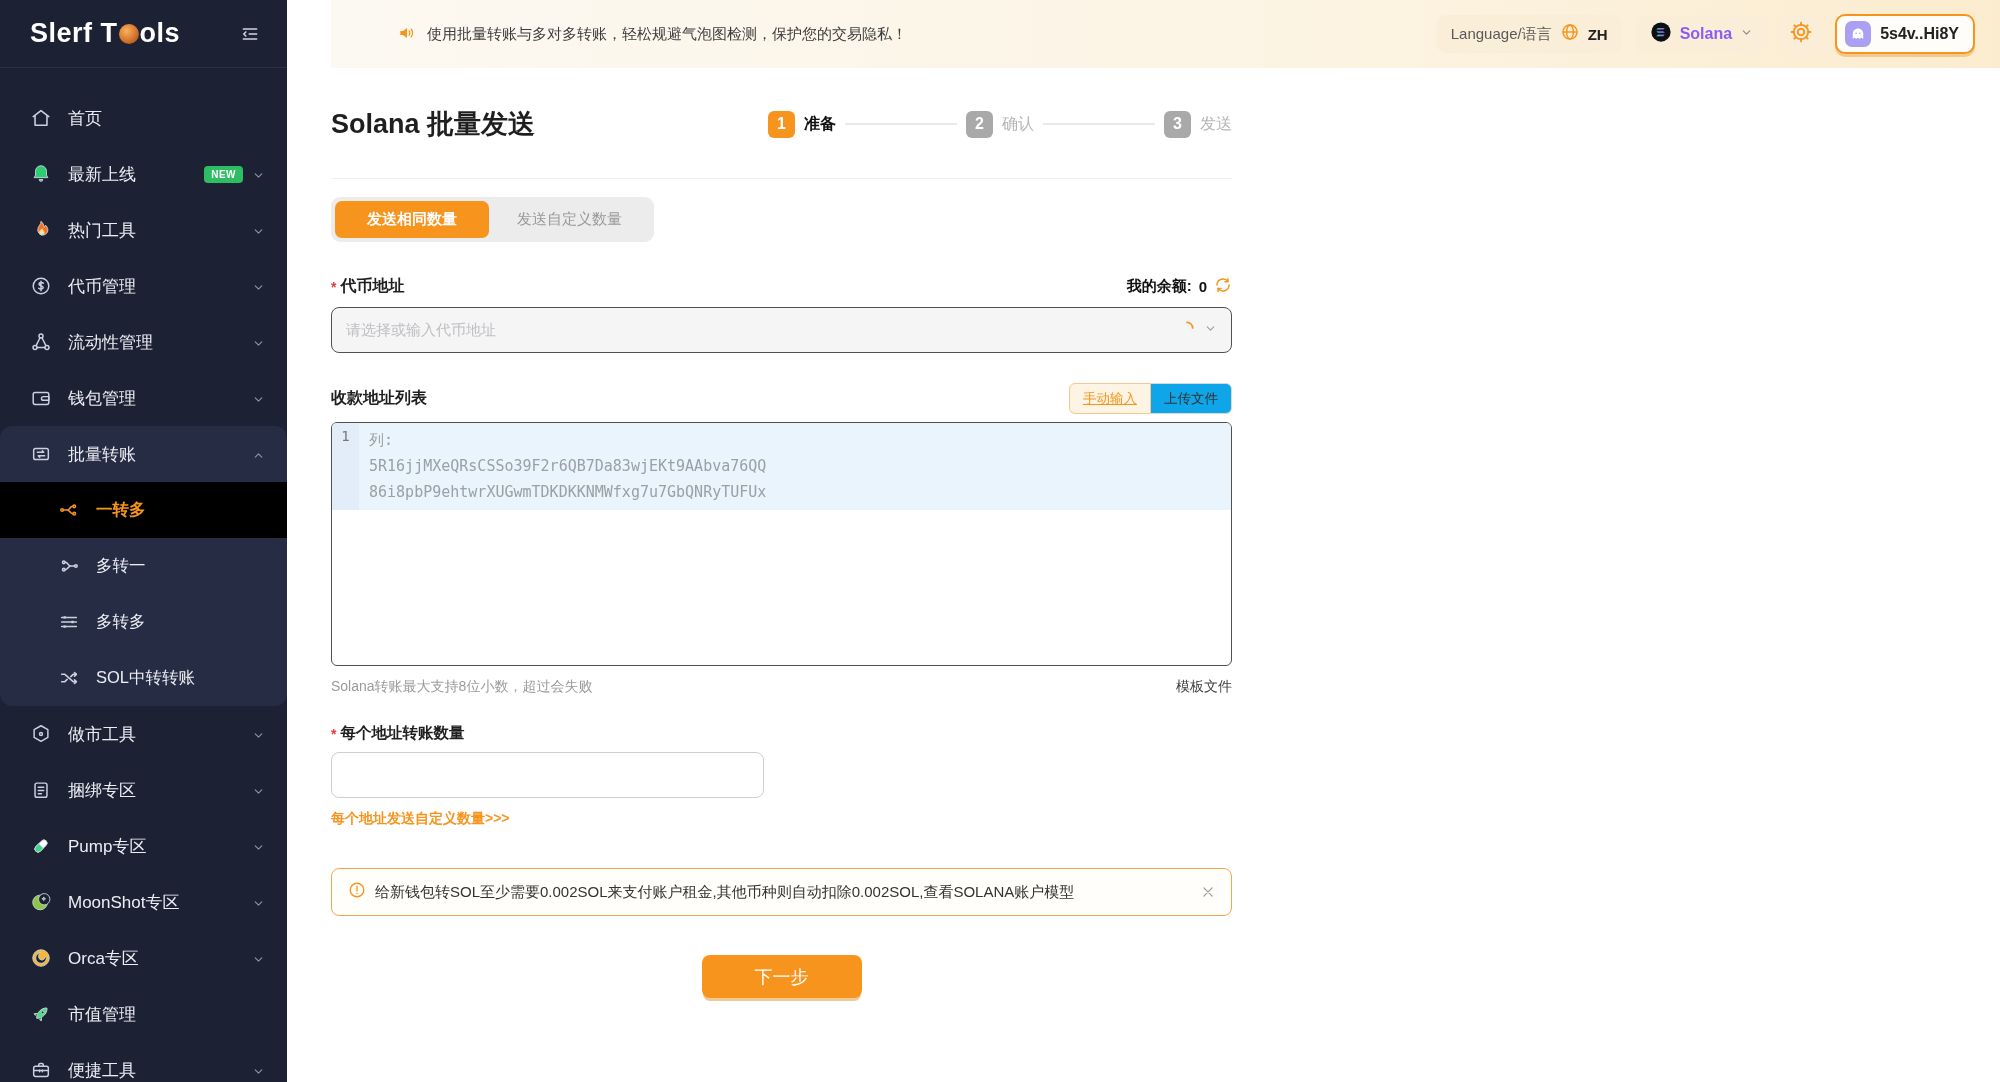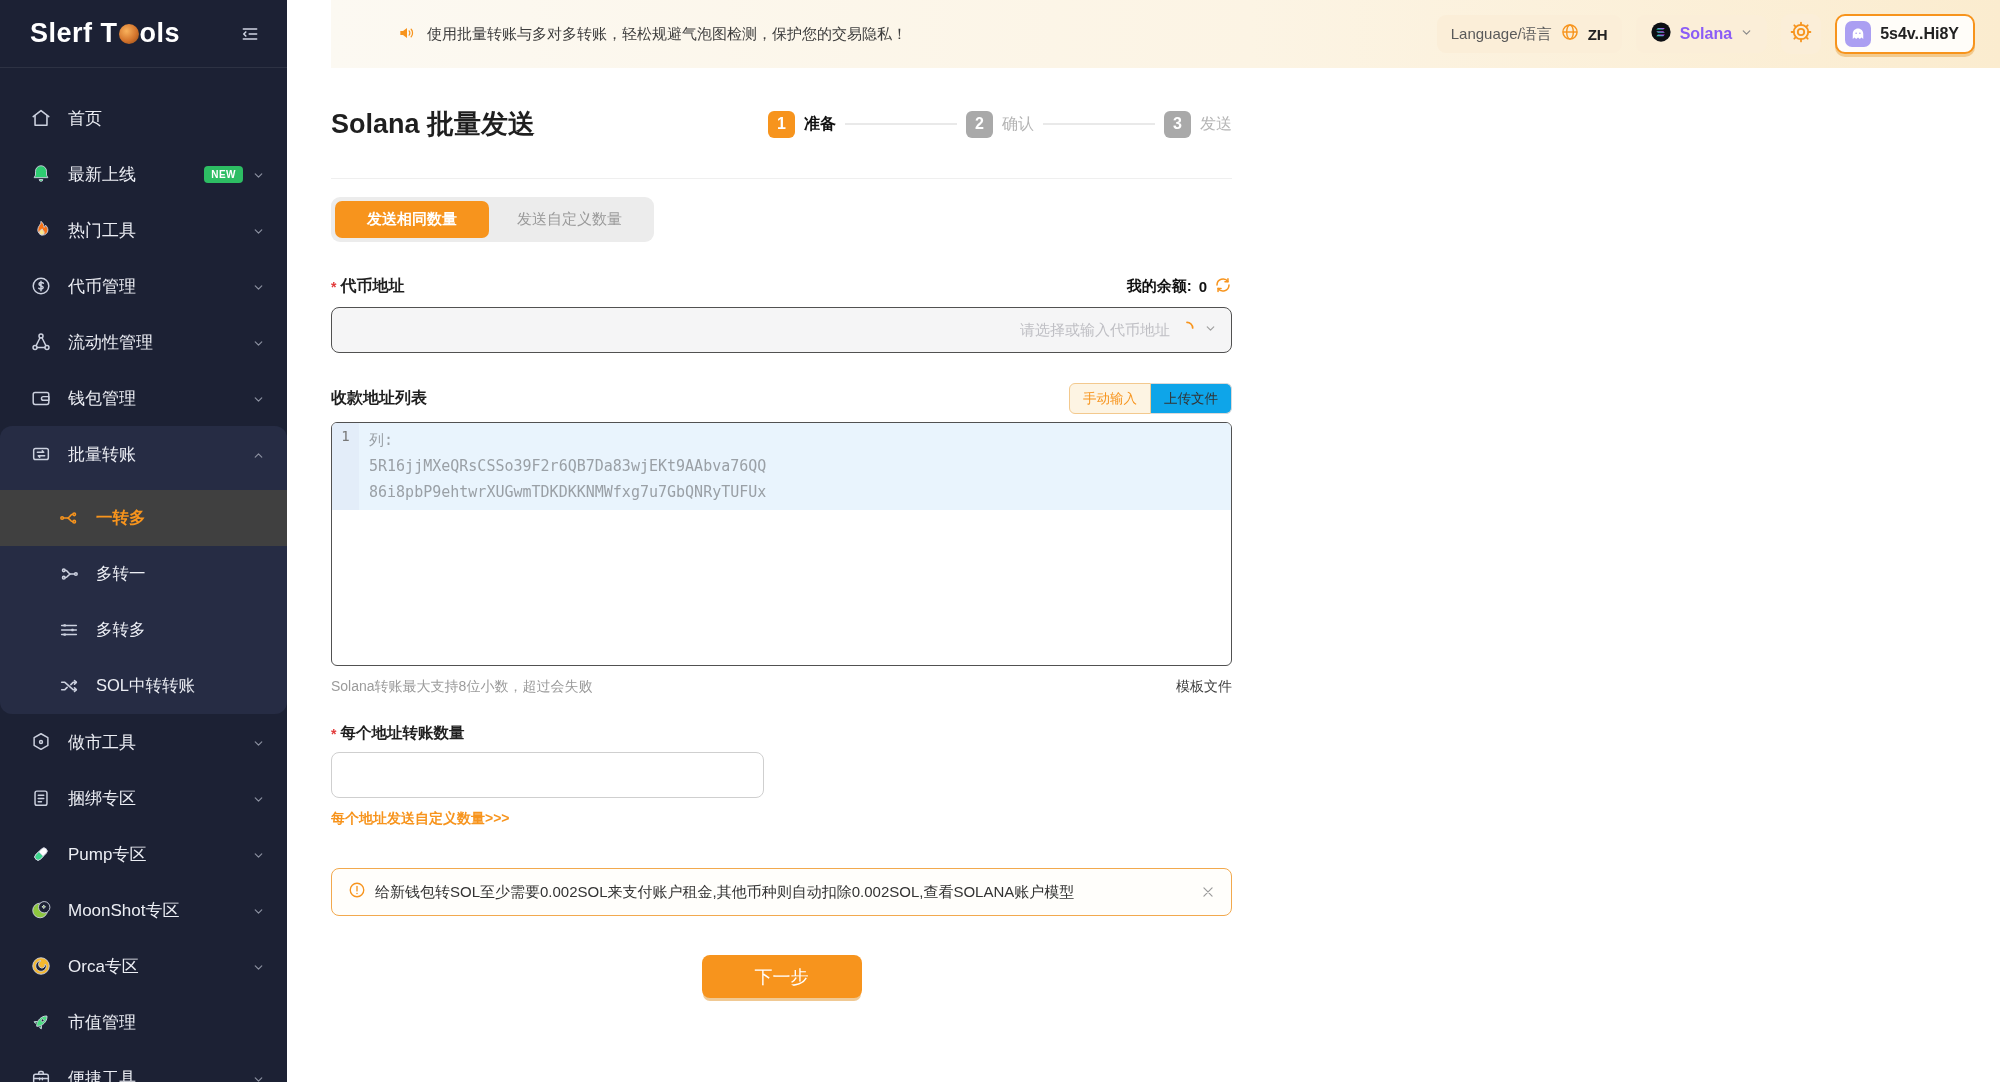--- a/index.html
+++ b/index.html
@@ -21,21 +21,21 @@
   .mi .ico { width:22px; height:22px; margin-right:16px; display:flex; align-items:center; justify-content:center; flex:0 0 22px; }
   .mi .ico svg { stroke:#ccd1df; }
   .mi .lbl { font-size:17px; color:#eceef4; white-space:nowrap; }
   .mi .sp { flex:1; }
   .badge { background:#2dbd63; color:#fff; font-size:10px; font-weight:700; letter-spacing:.5px;
     padding:3px 7px; border-radius:4px; margin-right:9px; }
   .chev { width:13px; height:13px; }
   .group { background:#262c44; border-radius:12px; }
   .sub { padding-left:58px; }
   .sub .lbl { font-size:16.5px; }
-  .mi.active { background:#404040;margin-top:8px; }
+  .mi.active { background:#000000; }
   .mi.active .lbl { color:#f7941d; font-weight:600; }
   .mi.active .ico svg { stroke:#f7941d; }
 
   
   .rightcol { flex:1; display:flex; flex-direction:column; height:100%; }
   .topbar { height:68px; min-height:68px; display:flex; align-items:center; justify-content:space-between;
     padding:0 25px 0 66px;
     background:linear-gradient(90deg,#fcf9f2 0%,#fcf4e4 55%,#fbeccf 100%); }
   .announce { display:flex; align-items:center; gap:10px; font-size:15px; color:#3d3d3d; }
   .controls { display:flex; align-items:center; gap:14px; }
@@ -73,28 +73,28 @@
     color:#9a9a9a; border-radius:7px; cursor:pointer; }
   .tab.active { background:#f7941d; color:#fff; font-weight:600; padding:0 32px; }
 
   .row-between { display:flex; align-items:center; justify-content:space-between; }
   .flabel { font-size:16px; font-weight:700; color:#1f1f1f; display:flex; align-items:center; }
   .req { color:#e23b3b; font-size:14px; margin-right:4px; }
   .token-row { margin-top:34px; }
   .balance { display:flex; align-items:center; gap:7px; font-size:15px; font-weight:700; color:#111; }
 
   .select { margin-top:10px; height:46px; border-radius:8px; border:1px solid #515151;
-    background:#f5f5f6; display:flex; align-items:center; padding:0 14px; gap:9px; cursor:pointer;text-align:right; }
+    background:#f5f5f6; display:flex; align-items:center; padding:0 14px; gap:9px; cursor:pointer; }
   .placeholder { flex:1; color:#bfbfc4; font-size:15px; }
 
   .recip-row { margin-top:30px; }
   .seg { display:flex; }
   .seg-btn { height:31px; padding:0 13px; display:flex; align-items:center; font-size:13.5px;
     background:#0ea5e9; border:1px solid #d9d9d9; color:#333; cursor:pointer; }
-  .seg-btn.first { border-radius:6px 0 0 6px; }
+  .seg-btn.first { border-radius:6px 0 0 6px;text-decoration:underline; }
   .seg-btn.last { border-radius:0 6px 6px 0; border-left:none; }
   .seg-btn.active { color:#f7941d; background:#fdf4e3; border-color:#f3c98e; }
 
   .editor { margin-top:8px; height:244px; border:1px solid #515151; border-radius:6px;
     background:#fff; overflow:hidden; font-family:"DejaVu Sans Mono","Liberation Mono",monospace;
     font-size:15px; cursor:text; }
   .ed-top { display:flex; }
   .gutter { width:27px; background:#e3edf9; color:#777; text-align:center; padding-top:5px;
     font-size:14px; height:87px; }
   .ed-lines { flex:1; background:#e9f4fd; padding:4px 0 0 10px; color:#9aa0a6; height:87px; }

